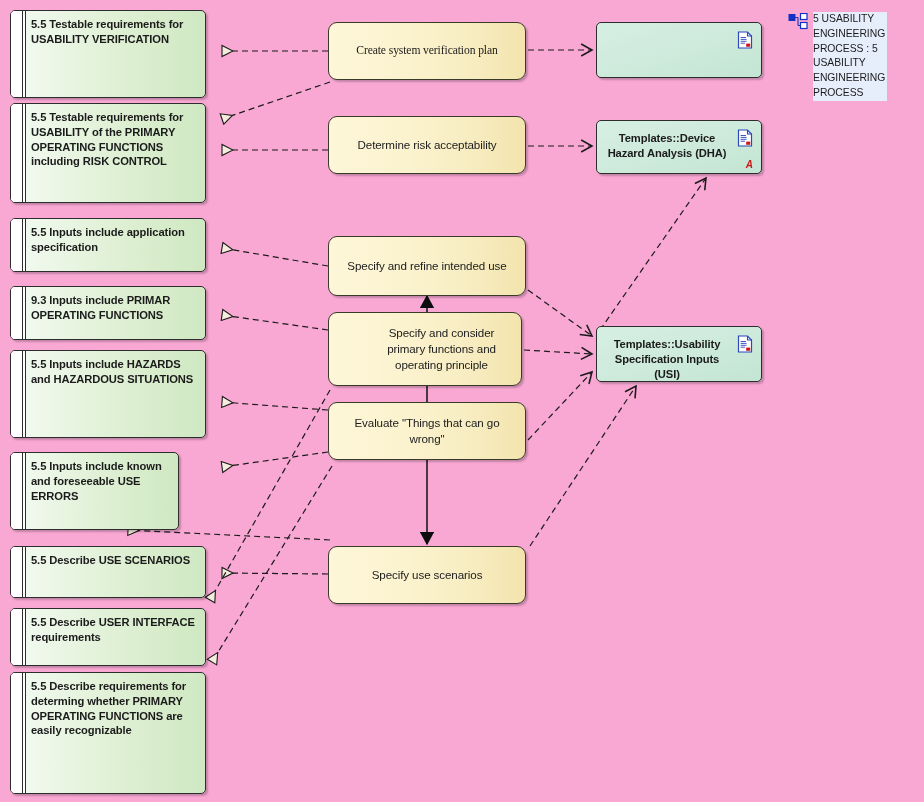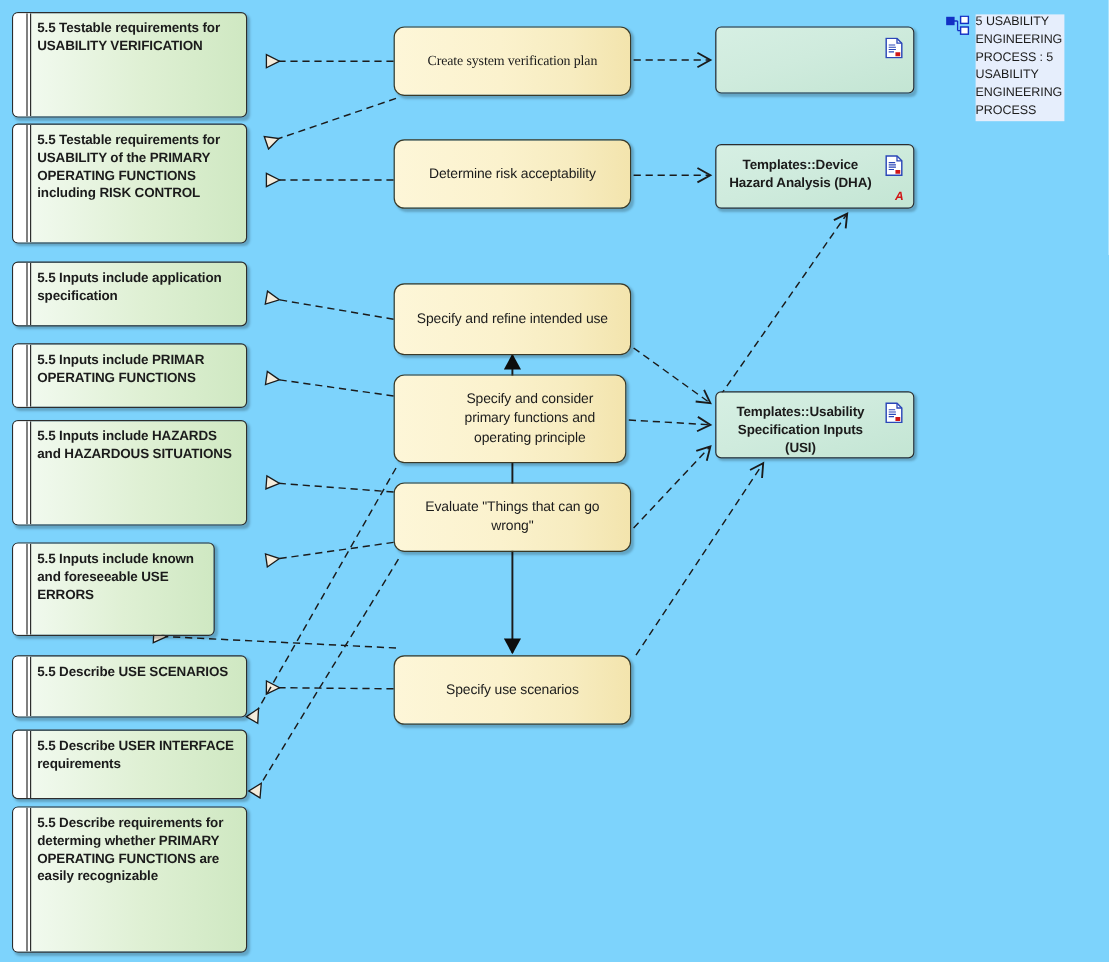--- a/index.html
+++ b/index.html
@@ -10,21 +10,21 @@
   }
   body {
     font-family: "Liberation Sans", sans-serif;
     -webkit-font-smoothing: antialiased;
   }
   #canvas {
     position: relative;
     width: 924px;
     height: 802px;
     overflow: hidden;
-    background: #7dd3fc;
+    background: #f9a8d4;
   }
   #edge-layer {
     position: absolute;
     left: 0;
     top: 0;
     width: 924px;
     height: 802px;
     pointer-events: none;
   }
 
@@ -201,21 +201,21 @@
       <div class="req-node" id="req-usability-primary-functions" style="left: 10px; top: 103px; width: 196px; height: 100px;">
         <div class="req-stripe"></div>
         <div class="req-label">5.5 Testable requirements for USABILITY of the PRIMARY OPERATING FUNCTIONS including RISK CONTROL</div>
       </div>
       <div class="req-node" id="req-application-specification" style="left: 10px; top: 218px; width: 196px; height: 54px;">
         <div class="req-stripe"></div>
         <div class="req-label">5.5 Inputs include application specification</div>
       </div>
       <div class="req-node" id="req-primary-operating-functions" style="left: 10px; top: 286px; width: 196px; height: 54px;">
         <div class="req-stripe"></div>
-        <div class="req-label">5.5 Inputs include PRIMAR OPERATING FUNCTIONS</div>
+        <div class="req-label">9.3 Inputs include PRIMAR OPERATING FUNCTIONS</div>
       </div>
       <div class="req-node" id="req-hazards-situations" style="left: 10px; top: 350px; width: 196px; height: 88px;">
         <div class="req-stripe"></div>
         <div class="req-label">5.5 Inputs include HAZARDS and HAZARDOUS SITUATIONS</div>
       </div>
       <div class="req-node" id="req-use-errors" style="left: 10px; top: 452px; width: 169px; height: 78px;">
         <div class="req-stripe"></div>
         <div class="req-label">5.5 Inputs include known and foreseeable USE ERRORS</div>
       </div>
       <div class="req-node" id="req-use-scenarios" style="left: 10px; top: 546px; width: 196px; height: 52px;">

